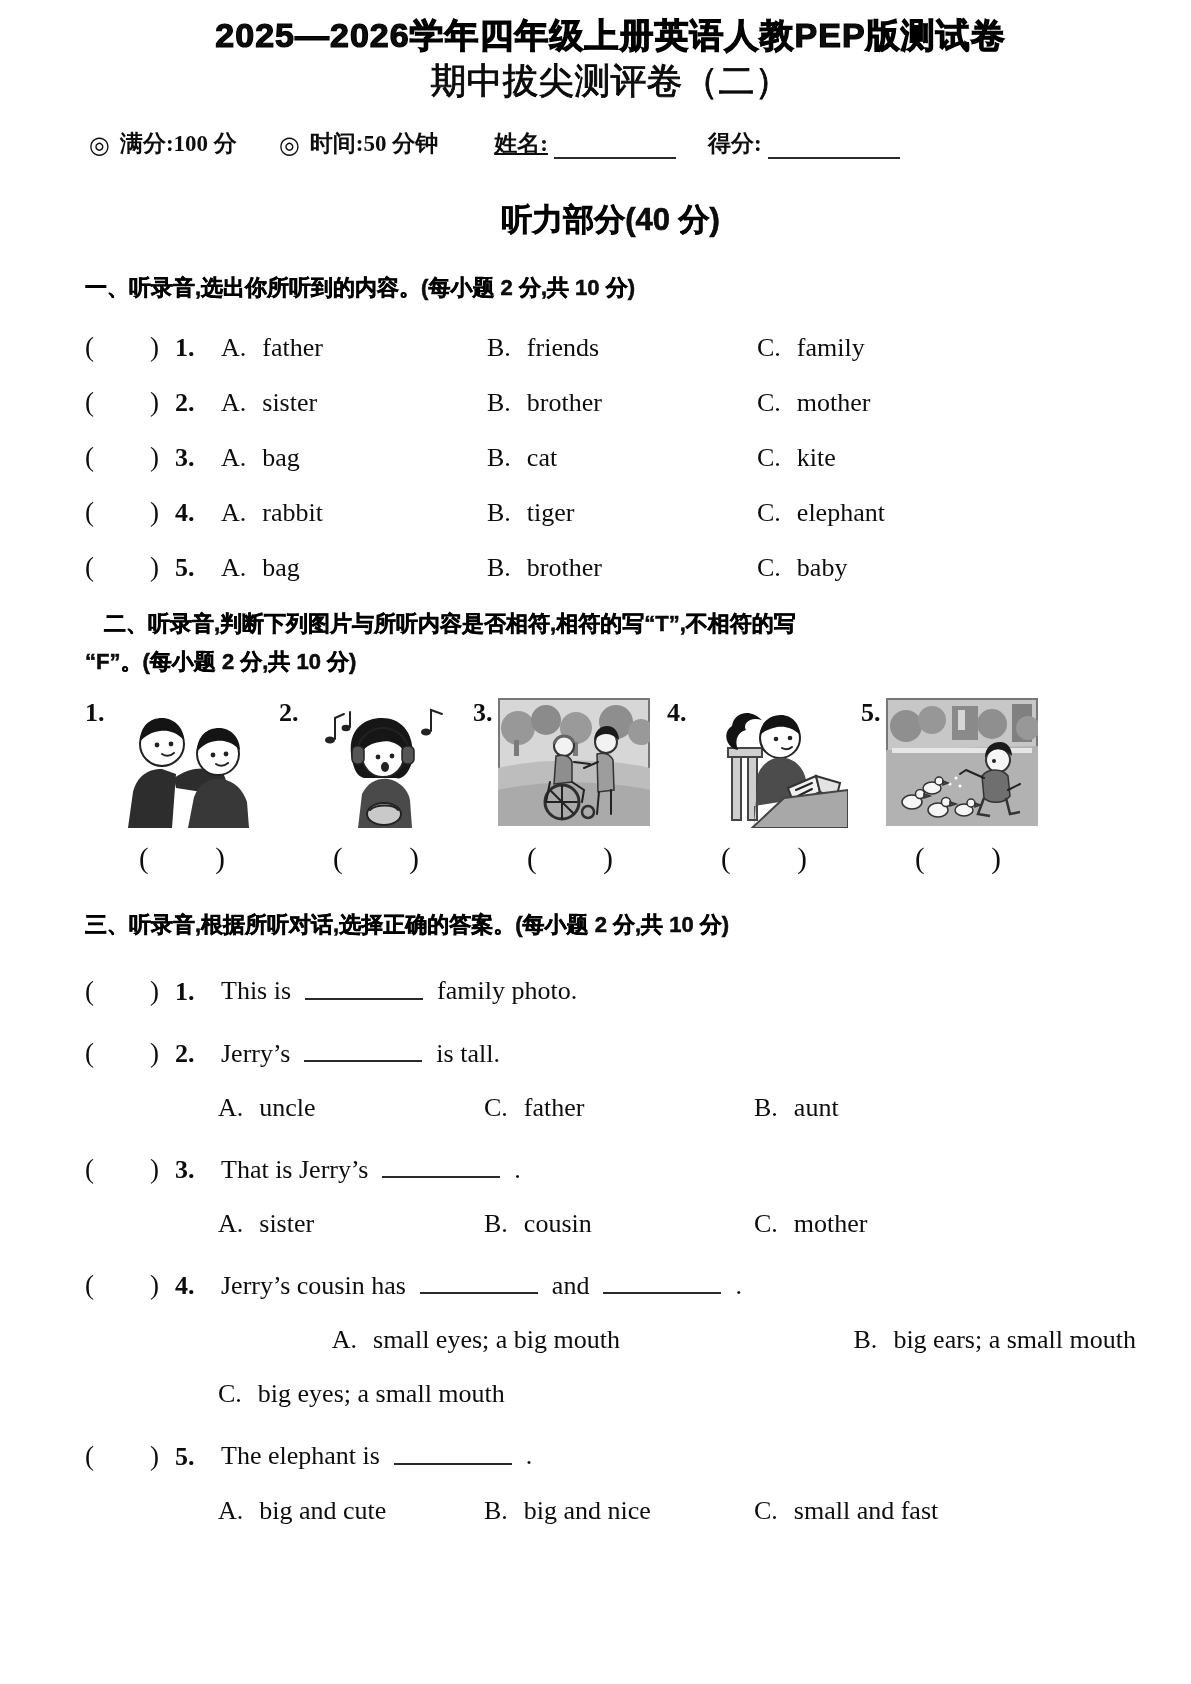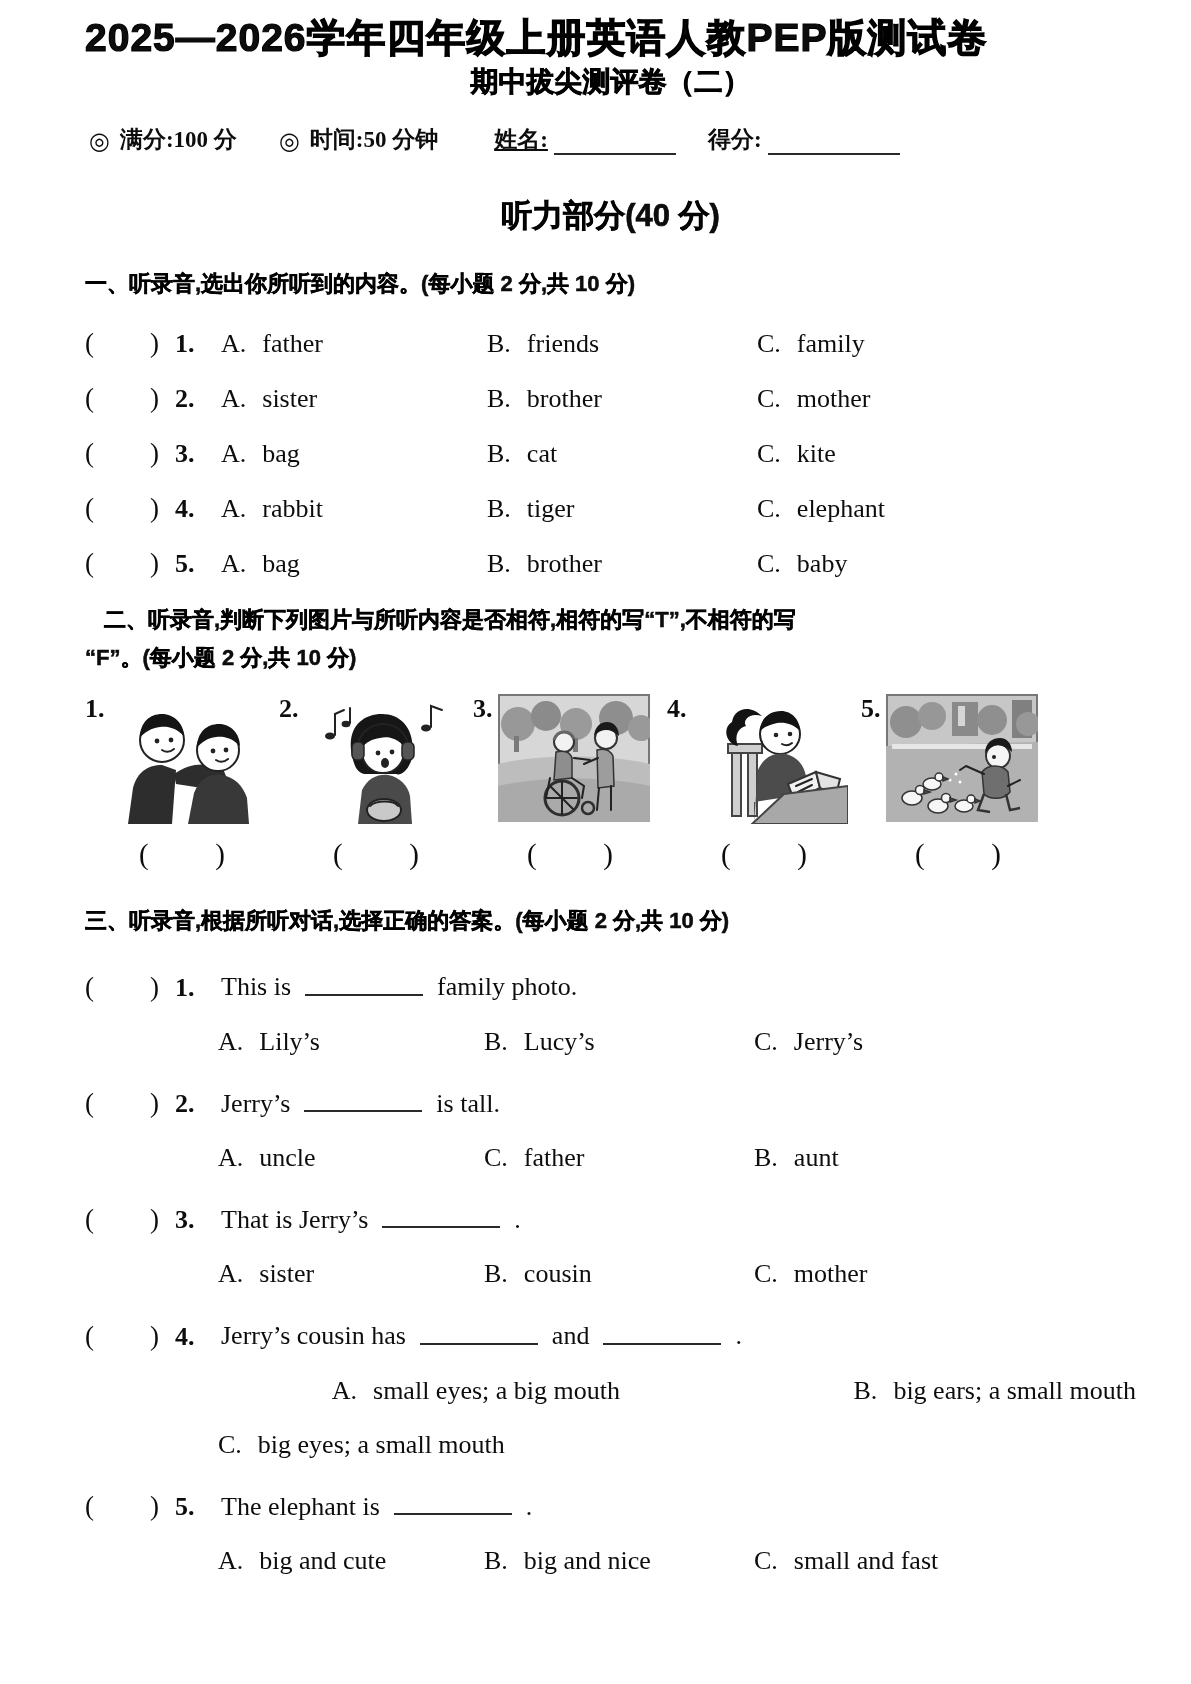--- a/index.html
+++ b/index.html
@@ -4,27 +4,27 @@
 <style>
   html,body{margin:0;padding:0;}
   body{
     width:1191px;height:1684px;background:#ffffff;color:#0d0d0d;
     font-family:"Liberation Serif", serif;overflow:hidden;position:relative;
   }
   .page{padding:16px 55px 0 85px;}
 
   
   .title1{
-    font-family:"Liberation Sans", sans-serif;
-    font-weight:900;font-size:39px;line-height:1.15;letter-spacing:1px;
+    text-align:center;font-family:"Liberation Sans", sans-serif;
+    font-weight:900;font-size:34px;line-height:1.15;letter-spacing:1px;
     -webkit-text-stroke:1.2px #000;
   }
   .title2{
     text-align:center;font-family:"Liberation Sans", sans-serif;
-    font-weight:700;font-size:28px;line-height:1.2;margin-top:4px;
+    font-weight:400;font-size:36px;line-height:1.2;margin-top:4px;
     -webkit-text-stroke:0.8px #000;
   }
   .meta{display:flex;align-items:flex-end;margin-top:26px;font-size:23px;font-weight:700;}
   .meta .bullseye{font-family:"DejaVu Sans", sans-serif;font-weight:400;font-size:24px;margin-right:10px;}
   .meta-item{display:flex;align-items:flex-end;}
   .blank{display:inline-block;border-bottom:2px solid #2a2a2a;height:1.05em;vertical-align:baseline;}
   .meta .blank{width:122px;margin-left:6px;}
 
   
   .part-title{
@@ -331,25 +331,20 @@
   <div class="sec-heading" style="margin-top:31px;">三、听录音,根据所听对话,选择正确的答案。(每小题 2 分,共 10 分)</div>
 
   <div class="s3q">
     <span class="paren">
         <span>(</span>
         <span>)</span>
       </span>
     <span class="qnum">1.</span>
     <span class="stem"><span>This is</span><span class="blank"></span><span>family photo.</span></span>
   </div>
-  <div class="s3opts">
-    <span class="opt"><span class="olabel">A.</span><span>Lily’s</span></span>
-    <span class="opt"><span class="olabel">B.</span><span>Lucy’s</span></span>
-    <span class="opt"><span class="olabel">C.</span><span>Jerry’s</span></span>
-  </div>
 
   <div class="s3q">
     <span class="paren">
         <span>(</span>
         <span>)</span>
       </span>
     <span class="qnum">2.</span>
     <span class="stem"><span>Jerry’s</span><span class="blank"></span><span>is tall.</span></span>
   </div>
   <div class="s3opts">

